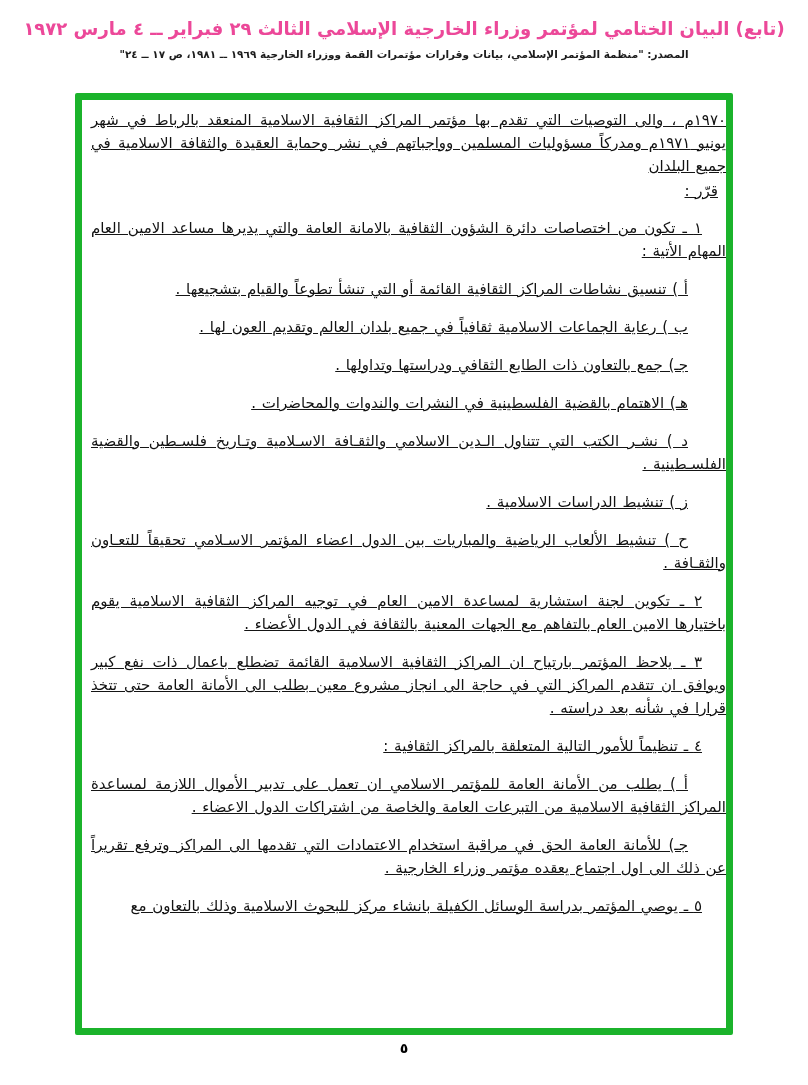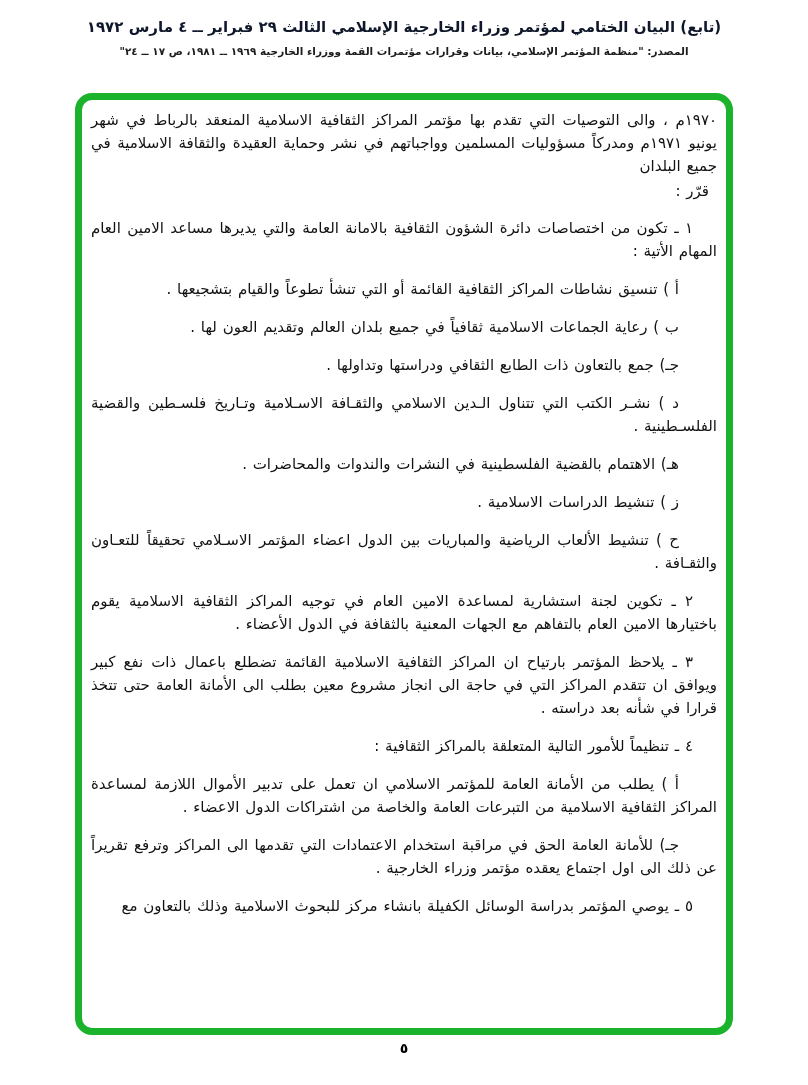--- a/index.html
+++ b/index.html
@@ -17,45 +17,46 @@
   }
   .header {
     position: absolute;
     top: 18px;
     left: 0;
     width: 808px;
     text-align: center;
     direction: rtl;
   }
   .doc-title {
-    font-size: 15px;
+    font-size: 18px;
     font-weight: bold;
     letter-spacing: 0;
-    color: #0f172a;
+    color: #ec4899;
     white-space: nowrap;
   }
   .doc-source {
     margin-top: 9px;
     font-size: 10.5px;
     font-weight: bold;
     color: #1c1c1c;
     white-space: nowrap;
   }
   .highlight-box {
     position: absolute;
     left: 75px;
     top: 93px;
     width: 658px;
     height: 942px;
     box-sizing: border-box;
     border: 7px solid #1bb32b;
-    border-radius: 17px;
+    border-radius: 2px;
     background: transparent;
     overflow: hidden;
-    padding: 9px 9px 0 9px;
+    padding: 9px 0 0 9px;
+    text-decoration: underline;
   }
   .text-block {
     direction: rtl;
     unicode-bidi: embed;
   }
   .para {
     direction: rtl;
     text-align: justify;
     text-align-last: auto;
     font-size: 15px;
@@ -89,22 +90,22 @@
 </div>
 
 <div class="highlight-box" style="border-color: rgb(27, 179, 43);">
   <div class="text-block" id="paragraphs">
       <p class="para flush">١٩٧٠م ، والى التوصيات التي تقدم بها مؤتمر المراكز الثقافية الاسلامية المنعقد بالرباط في شهر يونيو ١٩٧١م ومدركاً مسؤوليات المسلمين وواجباتهم في نشر وحماية العقيدة والثقافة الاسلامية في جميع البلدان</p>
       <p class="para qarrar">قرّر :</p>
       <p class="para indent-item">١ ـ تكون من اختصاصات دائرة الشؤون الثقافية بالامانة العامة والتي يديرها مساعد الامين العام المهام الأتية :</p>
       <p class="para indent-sub">أ )  تنسيق نشاطات المراكز الثقافية القائمة أو التي تنشأ تطوعاً والقيام بتشجيعها .</p>
       <p class="para indent-sub">ب ) رعاية الجماعات الاسلامية ثقافياً في جميع بلدان العالم وتقديم العون لها .</p>
       <p class="para indent-sub">جـ) جمع بالتعاون ذات الطابع الثقافي ودراستها وتداولها .</p>
+      <p class="para indent-sub">هـ) الاهتمام بالقضية الفلسطينية في النشرات والندوات والمحاضرات .</p>
       <p class="para indent-sub">د ) نشـر الكتب التي تتناول الـدين الاسلامي والثقـافة الاسـلامية وتـاريخ فلسـطين والقضية الفلسـطينية .</p>
-      <p class="para indent-sub">هـ) الاهتمام بالقضية الفلسطينية في النشرات والندوات والمحاضرات .</p>
       <p class="para indent-sub">ز ) تنشيط الدراسات الاسلامية .</p>
       <p class="para indent-sub">ح ) تنشيط الألعاب الرياضية والمباريات بين الدول اعضاء المؤتمر الاسـلامي تحقيقاً للتعـاون والثقـافة .</p>
       <p class="para indent-item">٢ ـ تكوين لجنة استشارية لمساعدة الامين العام في توجيه المراكز الثقافية الاسلامية يقوم باختيارها الامين العام بالتفاهم مع الجهات المعنية بالثقافة في الدول الأعضاء .</p>
       <p class="para indent-item">٣ ـ يلاحظ المؤتمر بارتياح ان المراكز الثقافية الاسلامية القائمة تضطلع باعمال ذات نفع كبير ويوافق ان تتقدم المراكز التي في حاجة الى انجاز مشروع معين بطلب الى الأمانة العامة حتى تتخذ قرارا في شأنه بعد دراسته .</p>
       <p class="para indent-item">٤ ـ تنظيماً للأمور التالية المتعلقة بالمراكز الثقافية :</p>
       <p class="para indent-sub">أ ) يطلب من الأمانة العامة للمؤتمر الاسلامي ان تعمل على تدبير الأموال اللازمة لمساعدة المراكز الثقافية الاسلامية من التبرعات العامة والخاصة من اشتراكات الدول الاعضاء .</p>
       <p class="para indent-sub">جـ) للأمانة العامة الحق في مراقبة استخدام الاعتمادات التي تقدمها الى المراكز وترفع تقريراً عن ذلك الى اول اجتماع يعقده مؤتمر وزراء الخارجية .</p>
       <p class="para indent-item last">٥ ـ يوصي المؤتمر بدراسة الوسائل الكفيلة بانشاء مركز للبحوث الاسلامية وذلك بالتعاون مع</p>
     </div>
 </div>

